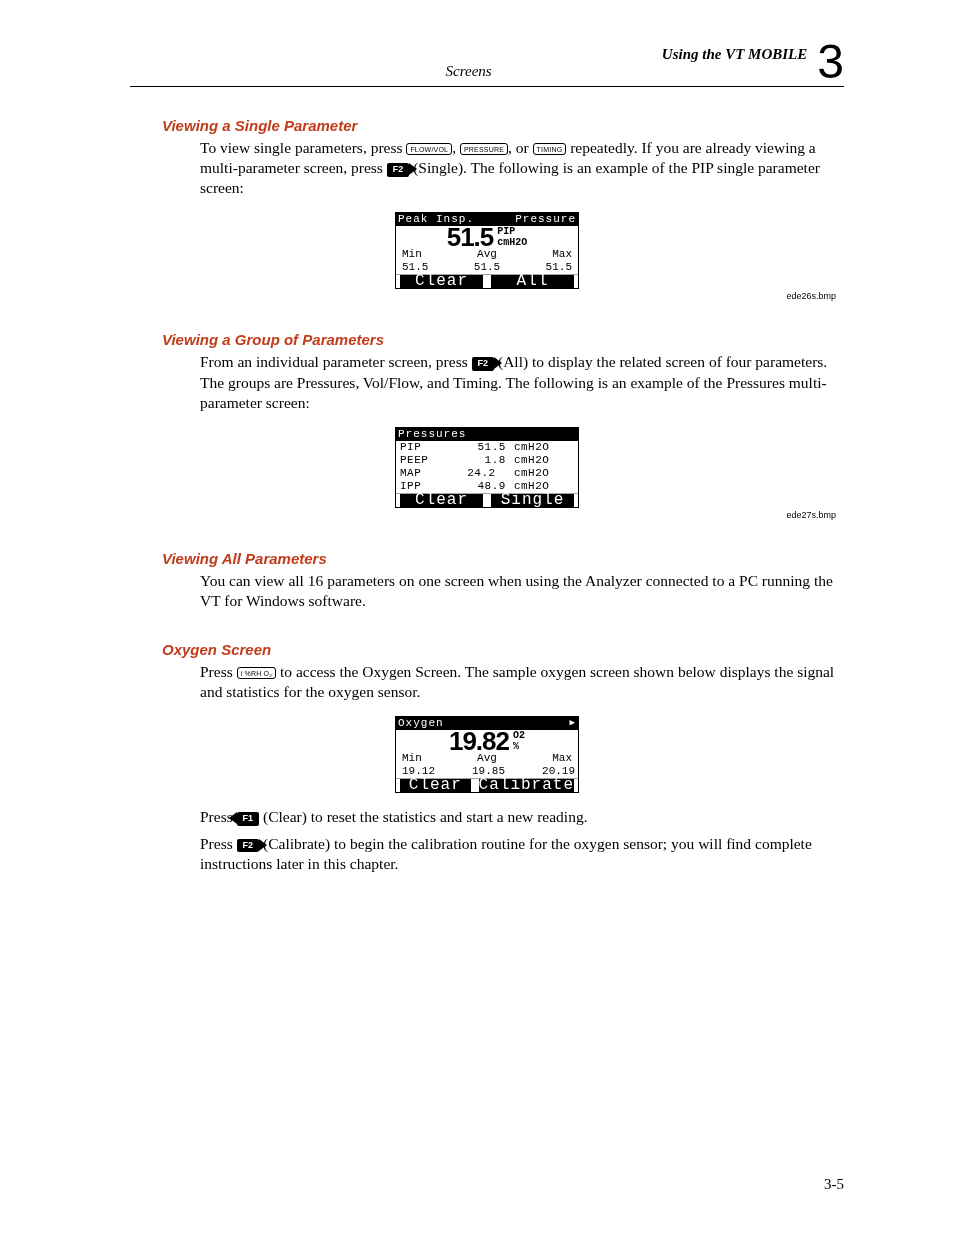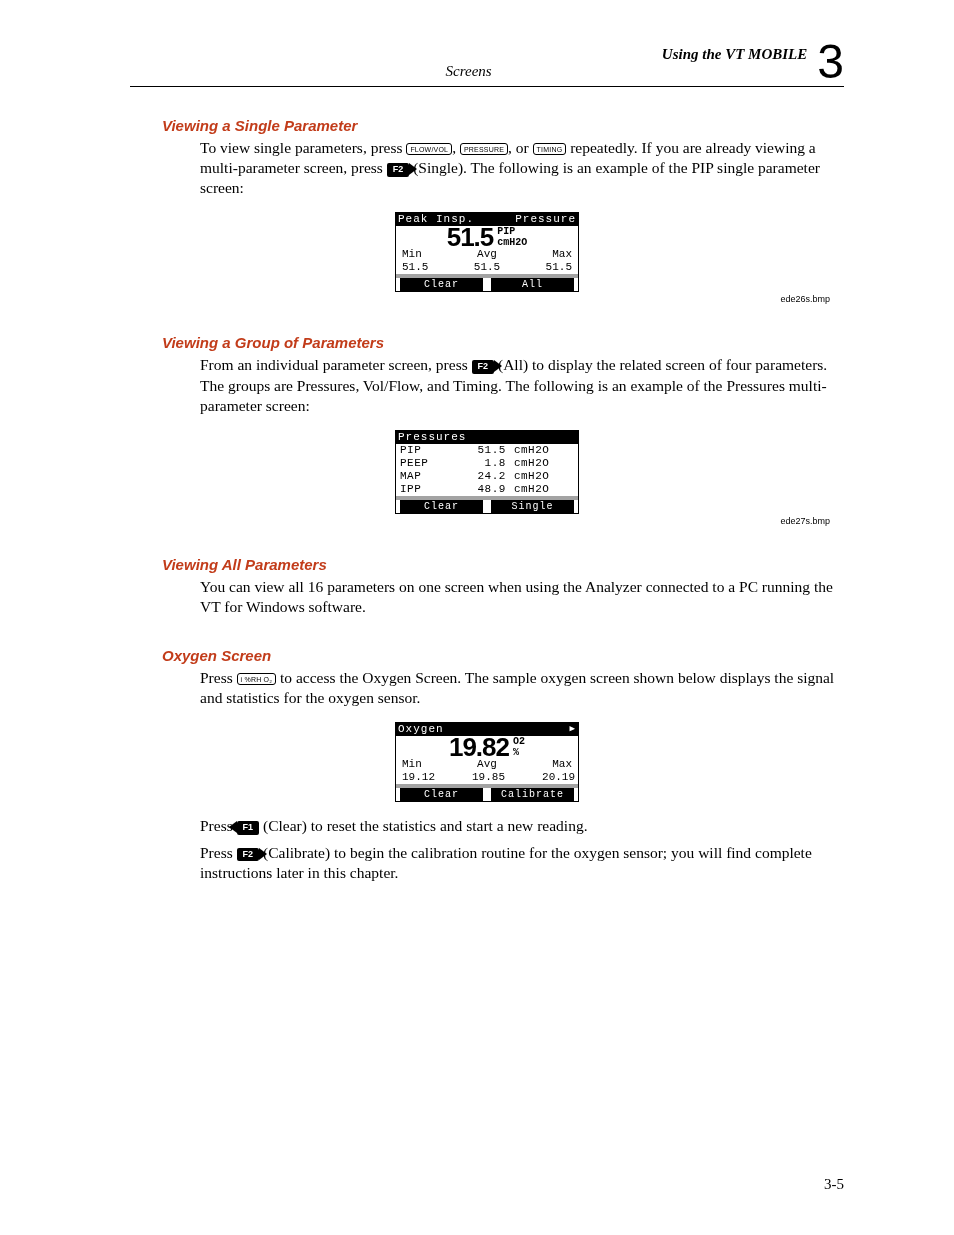--- a/index.html
+++ b/index.html
@@ -122,39 +122,39 @@
     text-align: center;
   }
   .lcd-bigrow { display: flex; align-items: center; justify-content: center; padding: 0 4px;}
   .lcd-bignum { font-size: 26px; font-weight: 900; font-family: Arial, sans-serif; letter-spacing: -1px;}
   .lcd-bigunit { font-family: "Courier New", monospace; font-size: 10px; line-height: 11px; text-align: left; margin-left: 4px; font-weight: bold;}
   .lcd-row { display: flex; justify-content: space-between; padding: 0 6px; gap: 37px; }
   .lcd-footer {
     background: #000;
     color: #fff;
     display: flex;
-    font-size: 10px;
-    border-top: 4px solid #a3a3a3;
+    font-size: 16px;
+    border-top: 1px solid #a3a3a3;
   }
   .lcd-footer > div {
     background: #000;
     color: #fff;
     flex: 1;
     text-align: center;
     letter-spacing: 1px;
     border-left: 4px solid #fff;
     border-right: 4px solid #fff;
   }
   .lcd-table { width: 100%; border-collapse: collapse; }
   .lcd-table td { padding: 0 4px; font-size: 11px; letter-spacing: 0.5px;}
   .caption {
     font-family: Arial, Helvetica, sans-serif;
     font-size: 9px;
     text-align: right;
-    margin: 2px 14px 2px 0;
+    margin: 2px 8px 2px 0;
     color: #000;
   }
   .pagenum {
     position: absolute;
     bottom: 42px;
     right: 110px;
     font-size: 15px;
   }
   .seg { font-family: Arial, sans-serif; font-weight: 900; }
   .tri { font-size: 9px; }
@@ -222,21 +222,21 @@
             <td style="text-align:right">51.5</td>
             <td>cmH2O</td>
           </tr>
       <tr>
             <td>PEEP</td>
             <td style="text-align:right">1.8</td>
             <td>cmH2O</td>
           </tr>
       <tr>
             <td>MAP</td>
-            <td style="text-align:right">24.2</td>
+            <td style="text-align:center">24.2</td>
             <td>cmH2O</td>
           </tr>
       <tr>
             <td>IPP</td>
             <td style="text-align:right">48.9</td>
             <td>cmH2O</td>
           </tr>
     </tbody>
       </table>
     <div class="lcd-footer">

